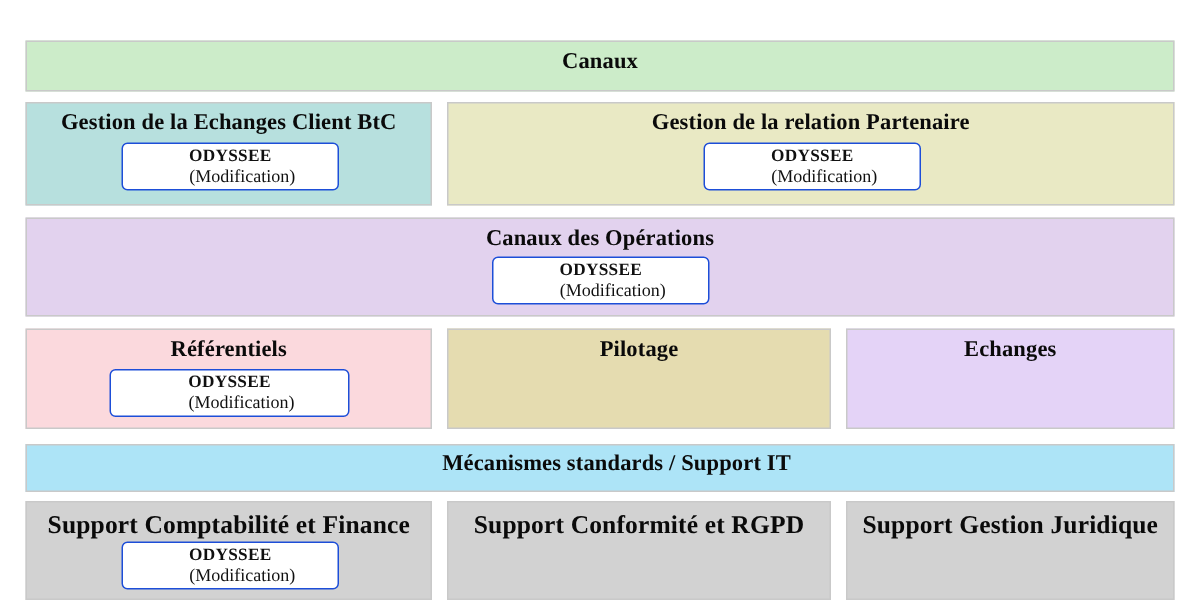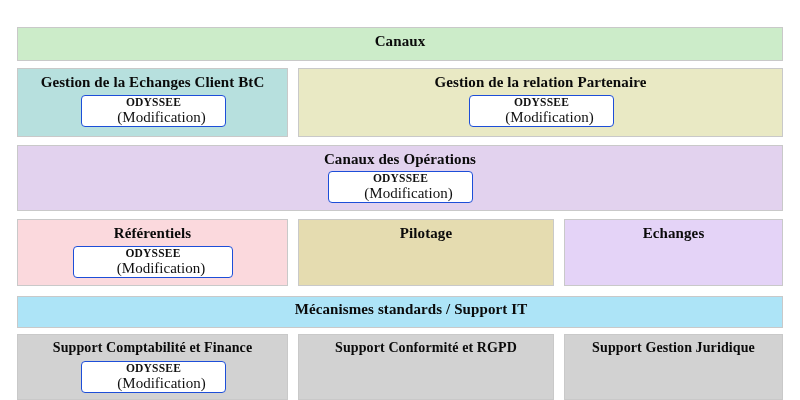--- a/index.html
+++ b/index.html
@@ -33,21 +33,21 @@
     text-align: center;
     font-weight: bold;
     font-size: 15px;
     line-height: 1.05;
     color: #0a0a0a;
     margin-top: 6px;
     letter-spacing: 0.1px;
   }
 
   .block-title.small {
-    font-size: 14px;
+    font-size: 17px;
   }
 
   .app-badge {
     position: absolute;
     background: #ffffff;
     border: 1px solid #1d4ed8;
     border-radius: 4px;
     box-sizing: border-box;
     display: flex;
     flex-direction: column;
@@ -55,21 +55,21 @@
     justify-content: center;
     line-height: 1.1;
   }
   .app-name {
     font-weight: bold;
     font-size: 11.5px;
     color: #101010;
     letter-spacing: 0.2px;
   }
   .app-state {
-    font-size: 15px;
+    font-size: 12px;
     color: #101010;
     margin-left: 16px;
   }
 </style>
 </head>
 <body>
 
 <div id="canvas">
 
   <div class="block" style="left:17px; top:27px; width:766px; height:34px; background:#ccecc9;">

